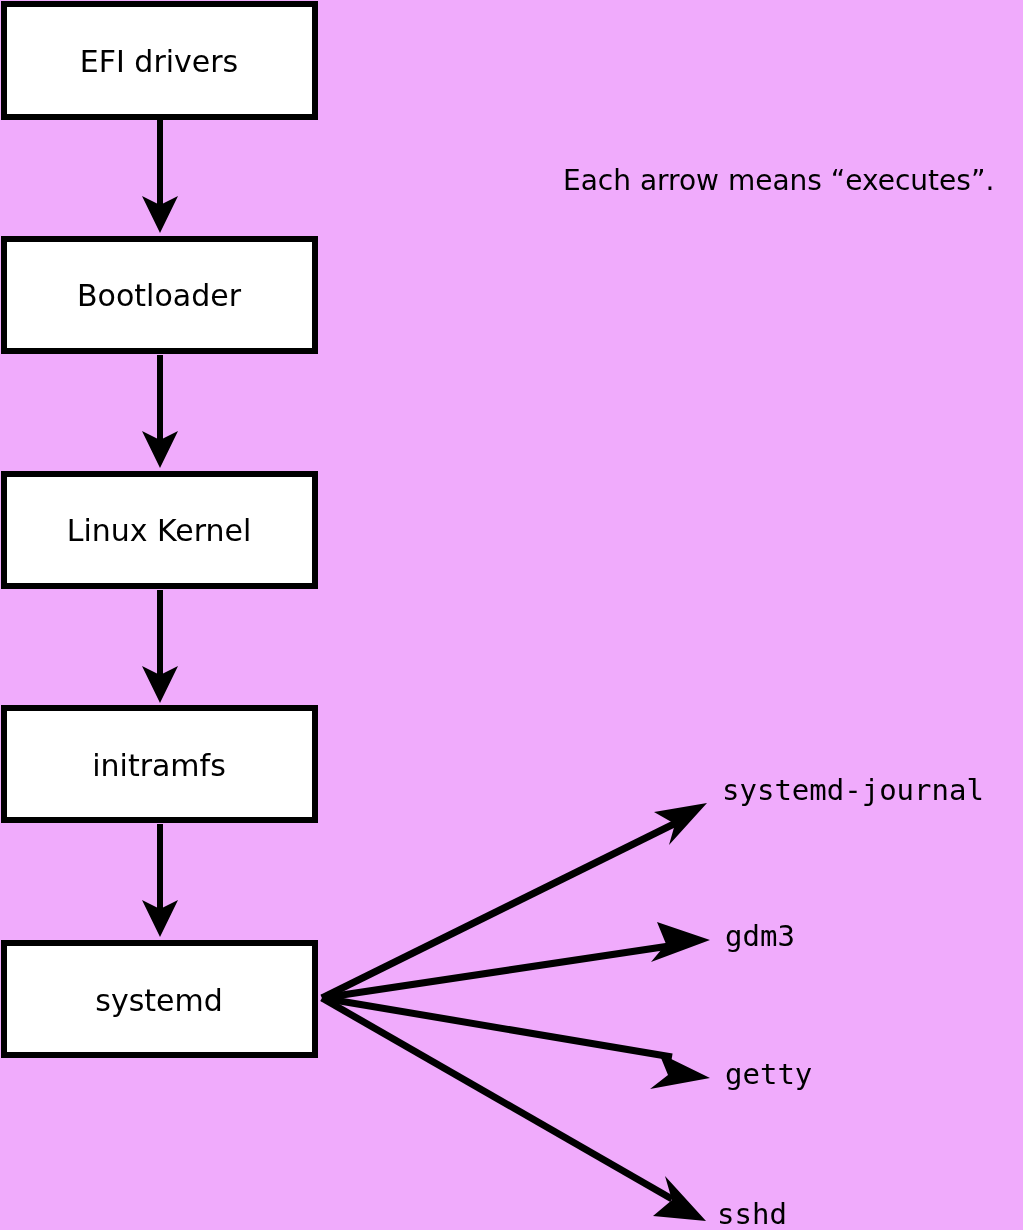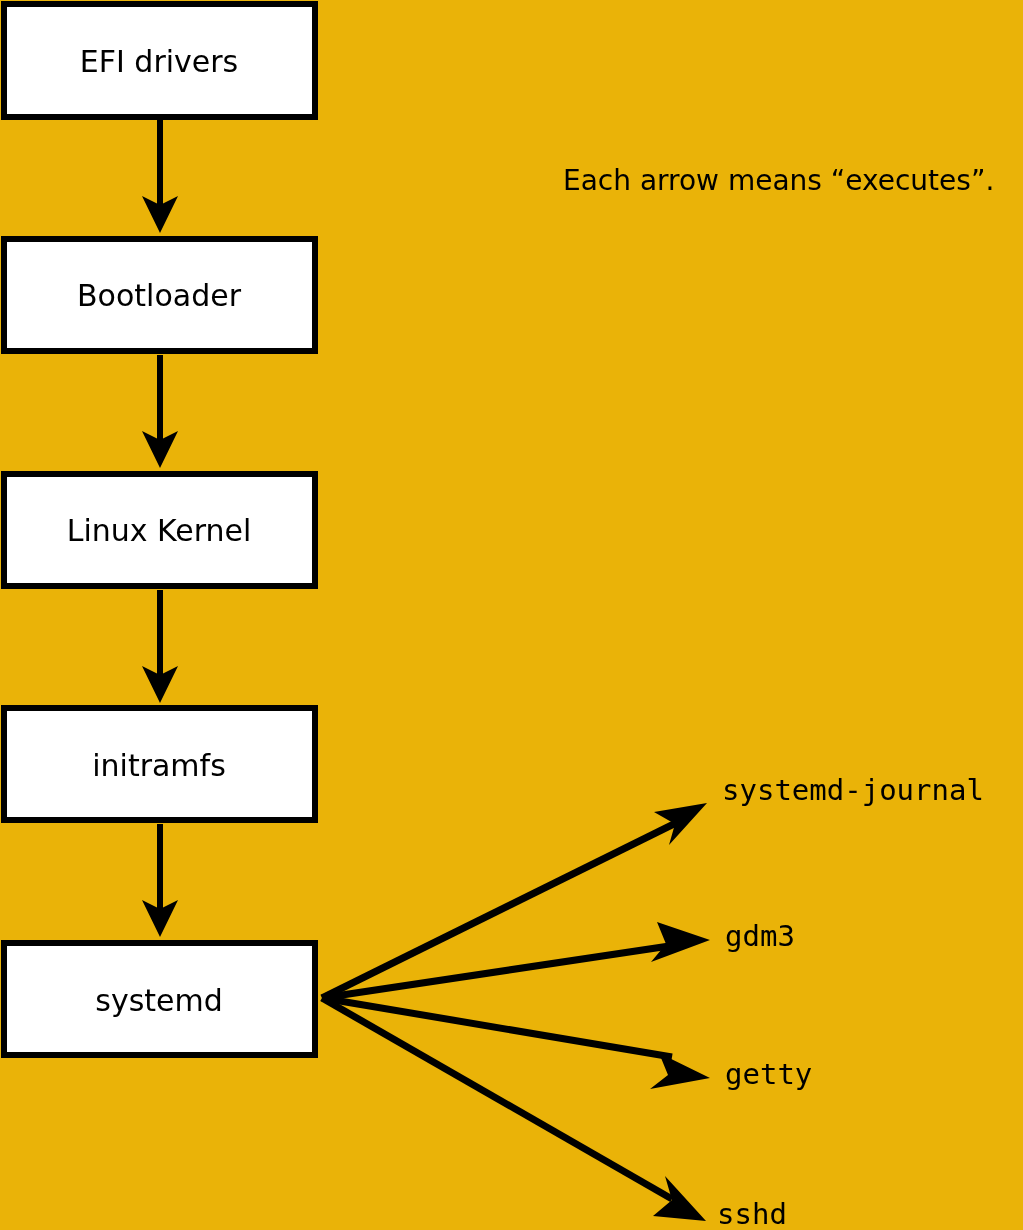--- a/index.html
+++ b/index.html
@@ -4,21 +4,21 @@
 <style>
   html, body {
     margin: 0;
     padding: 0;
     background: #ffffff;
   }
   #canvas {
     position: relative;
     width: 1023px;
     height: 1230px;
-    background: #eab308;
+    background: #f0abfc;
     overflow: hidden;
     font-family: "DejaVu Sans", "Liberation Sans", sans-serif;
   }
   #diagram-svg {
     position: absolute;
     left: 0;
     top: 0;
     width: 1023px;
     height: 1230px;
   }

